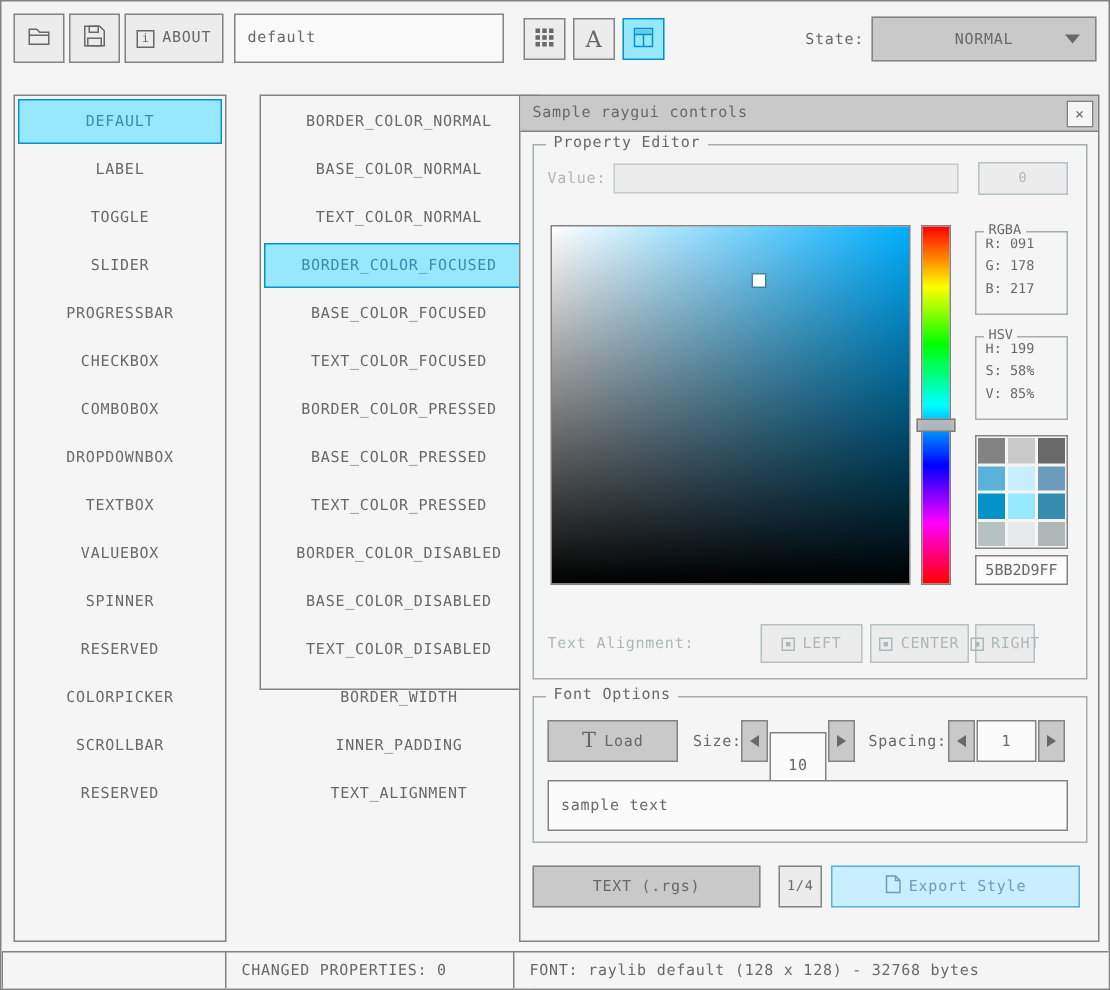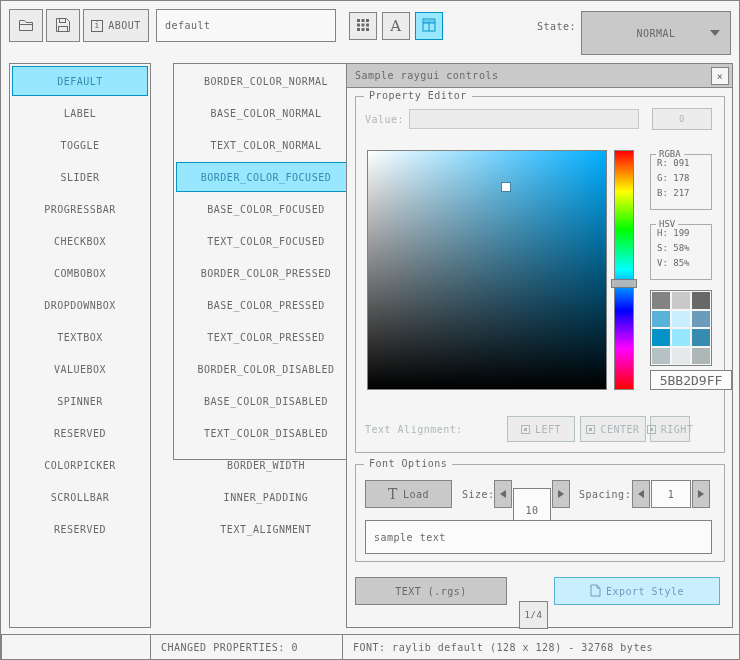--- a/index.html
+++ b/index.html
@@ -95,21 +95,21 @@
     <span>
       <svg width="14" height="14" viewBox="0 0 14 14">
           <rect x="1" y="1" width="12" height="12" fill="none" stroke="#0492c7"></rect>
           <line x1="1" y1="5" x2="13" y2="5" stroke="#0492c7"></line>
           <line x1="7" y1="5" x2="7" y2="13" stroke="#0492c7"></line>
           <rect x="2" y="2" width="10" height="3" fill="#0492c7" opacity="0.35"></rect>
         </svg>
     </span>
   </div>
   <div class="label" style="left:510px;top:10px;width:65px;height:30px;justify-content:flex-end;">State:</div>
-  <div class="btn gray" style="left:580px;top:10px;width:150px;height:44px;">
+  <div class="btn gray" style="left:580px;top:10px;width:150px;height:30px;">
     <span>NORMAL</span>
     <span class="tri-d" style="position:absolute;right:10px;"></span>
   </div>
 
   <div class="panel list" style="left:8px;top:62px;width:142px;height:565px;">
     <div class="list-item selected">DEFAULT</div>
     <div class="list-item">LABEL</div>
     <div class="list-item">TOGGLE</div>
     <div class="list-item">SLIDER</div>
     <div class="list-item">PROGRESSBAR</div>
@@ -188,21 +188,21 @@
       <div class="swatch" style="background: rgb(201, 239, 254);"></div>
       <div class="swatch" style="background: rgb(108, 155, 188);"></div>
       <div class="swatch" style="background: rgb(4, 146, 199);"></div>
       <div class="swatch" style="background: rgb(151, 232, 255);"></div>
       <div class="swatch" style="background: rgb(54, 139, 175);"></div>
       <div class="swatch" style="background: rgb(181, 193, 194);"></div>
       <div class="swatch" style="background: rgb(230, 233, 233);"></div>
       <div class="swatch" style="background: rgb(174, 183, 184);"></div>
     </div>
 
-    <div class="valuebox" style="left:303px;top:306px;width:82px;height:20px;font-size:13px;letter-spacing:0;">5BB2D9FF</div>
+    <div class="valuebox" style="left:303px;top:306px;width:62px;height:20px;font-size:10px;letter-spacing:0;">5BB2D9FF</div>
 
     <div class="label dim" style="left:18px;top:352px;height:26px;">Text Alignment:</div>
     <div class="btn disabled" style="left:160px;top:352px;width:68px;height:26px;">
       <span class="align-icon"></span>
       <span>LEFT</span>
     </div>
     <div class="btn disabled" style="left:233px;top:352px;width:66px;height:26px;">
       <span class="align-icon"></span>
       <span>CENTER</span>
     </div>
@@ -230,21 +230,21 @@
     <div class="btn gray" style="left:285px;top:416px;width:18px;height:28px;">
       <span class="tri-l"></span>
     </div>
     <div class="valuebox" style="left:304px;top:416px;width:40px;height:28px;">1</div>
     <div class="btn gray" style="left:345px;top:416px;width:18px;height:28px;">
       <span class="tri-r"></span>
     </div>
     <input class="input" style="left: 18px; top: 456px; width: 347px; height: 34px; background: rgb(251, 251, 251);" value="sample text">
 
     <div class="btn gray" style="left:8px;top:513px;width:152px;height:28px;">TEXT (.rgs)</div>
-    <div class="btn" style="left:172px;top:513px;width:29px;height:28px;font-size:9px;margin-top:24px;">1/4</div>
+    <div class="btn" style="left:172px;top:513px;width:29px;height:28px;font-size:9px;">1/4</div>
     <div class="btn blue" style="left:207px;top:513px;width:166px;height:28px;">
       <span>
         <svg width="11" height="13" viewBox="0 0 11 13">
             <path d="M1 1 h6 l3 3 v8 h-9 z" fill="none" stroke="#6c9bbc"></path>
             <path d="M7 1 v3 h3" fill="none" stroke="#6c9bbc"></path>
           </svg>
       </span>
       <span>Export Style</span>
     </div>
   </div>

